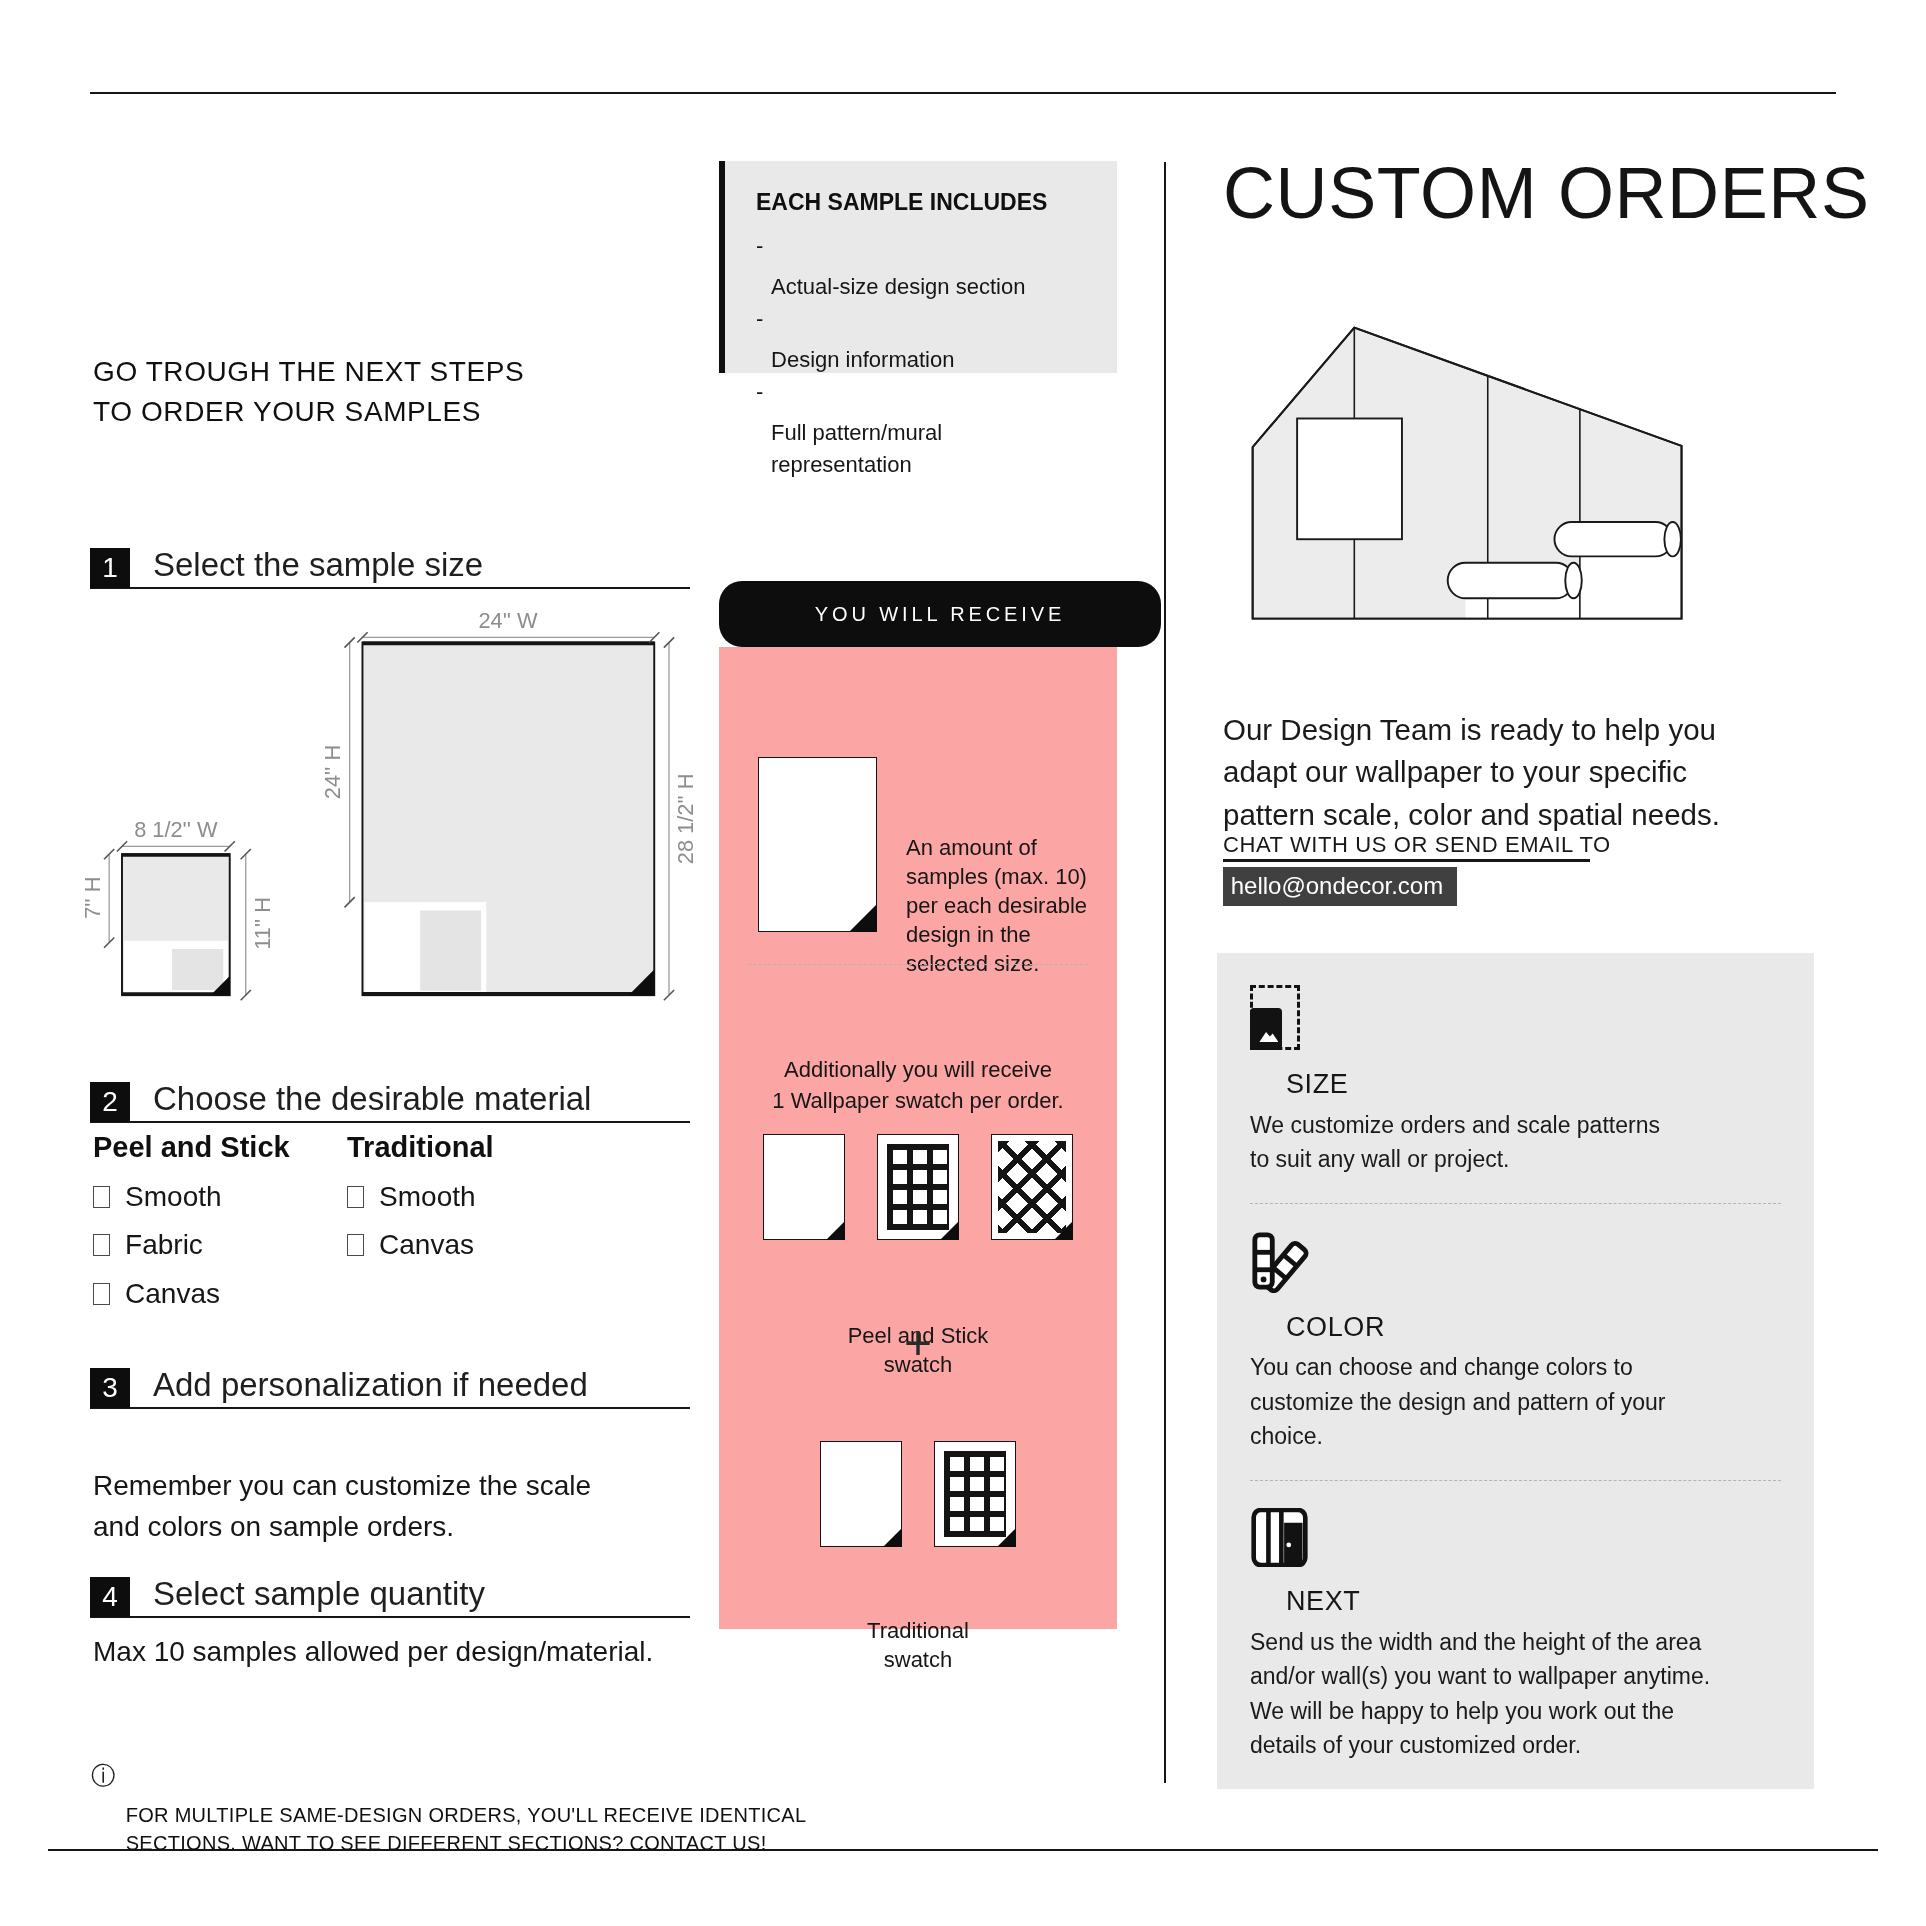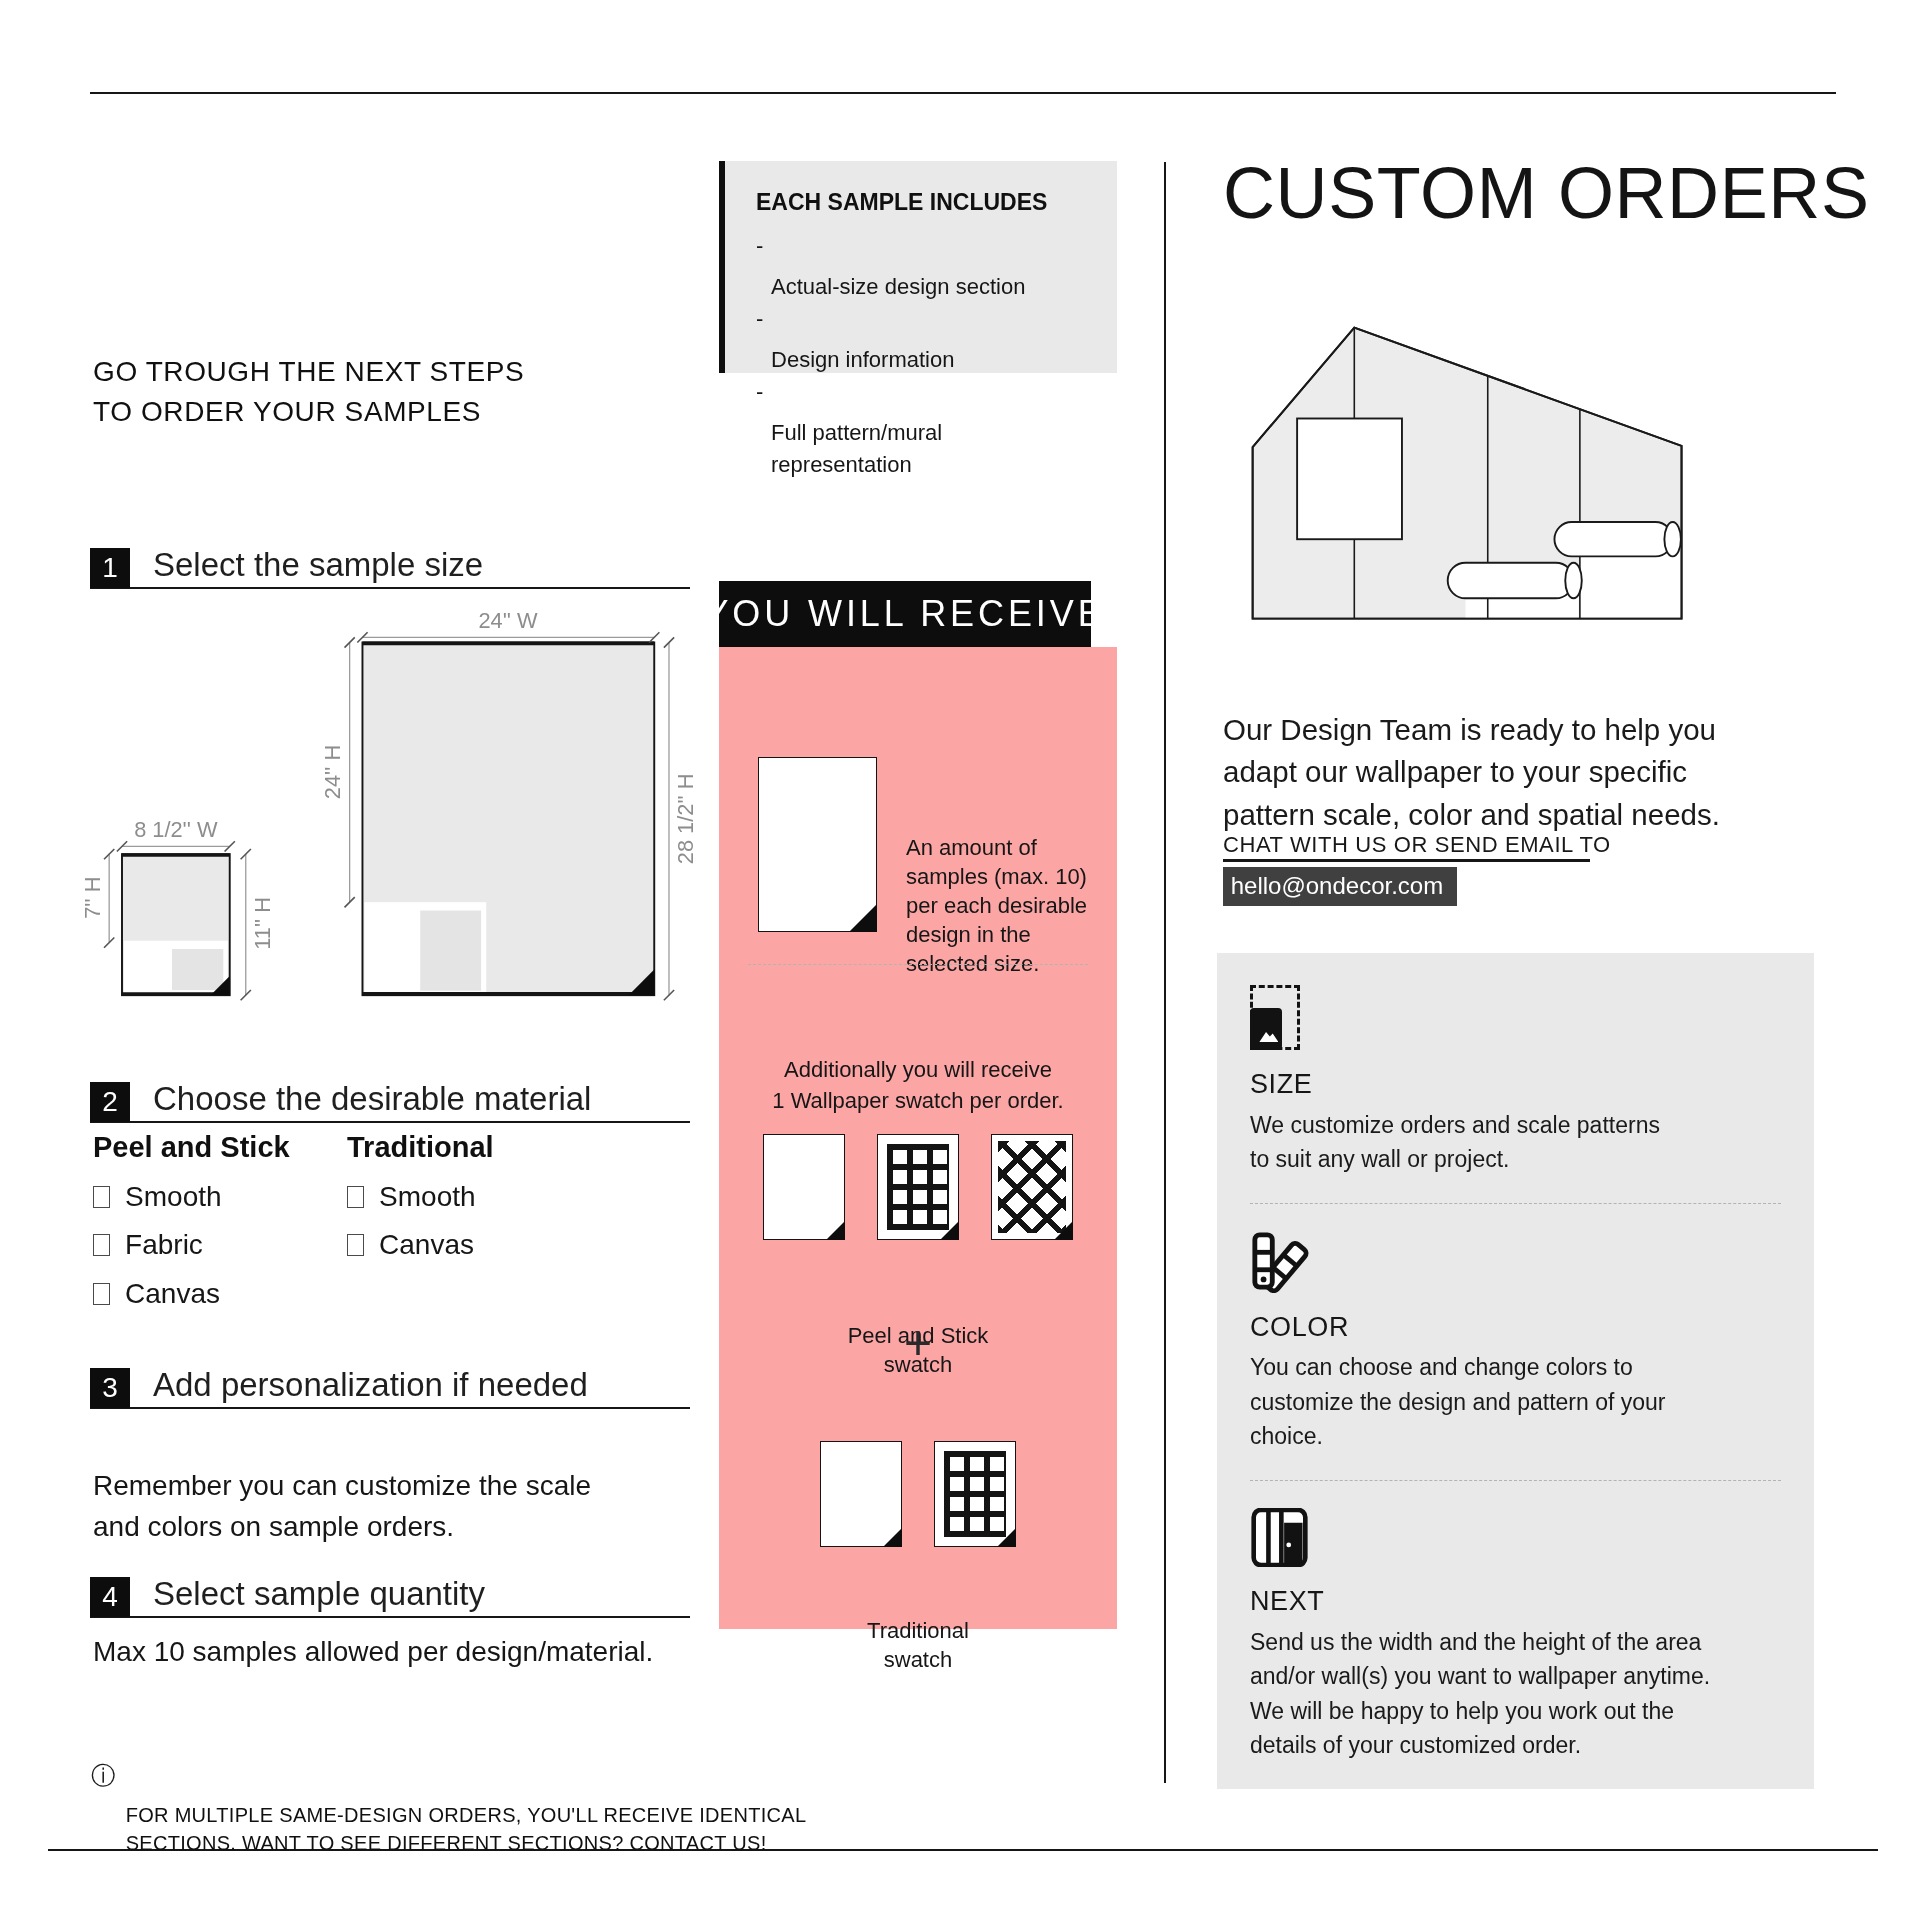--- a/index.html
+++ b/index.html
@@ -34,23 +34,23 @@
   .footnote .glyph { font-size:24.4px; margin-right:10.3px; line-height:1.3; }
   .footnote .txt { font-size:20px; line-height:1.42; letter-spacing:0.3px; color:#101010; }
 
   
   .includes { left:719px; top:161px; width:398px; height:212px; background:#e9e9e9;
               border-left:6.4px solid #0f0f0f; padding:28px 16.7px 0 31px; }
   .includes-title { font-size:23px; font-weight:700; color:#101010; margin-bottom:14px; }
   .inc-item { display:flex; font-size:22px; line-height:1.45; color:#161616; }
   .inc-item .dash { margin-right:7.7px; }
 
-  .banner { left:719px; top:581px; width:372px; height:66px; background:#0d0d0d;
+  .banner { left:719px; top:581px; width:442px; height:66px; background:#0d0d0d;
             color:#ffffff; display:flex; align-items:center; justify-content:center;
-            font-size:36px; letter-spacing:3.9px; white-space:nowrap; }
+            font-size:20px; letter-spacing:3.9px; white-space:nowrap;border-radius:23px; }
 
   .mid-panel { left:719px; top:647px; width:398px; height:982px; background:#fca5a5; }
 
   .sheet { background:#fff; border:1.9px solid #141414; position:absolute; }
   .sheet::after { content:""; position:absolute; right:-0.6px; bottom:-0.6px; width:0; height:0;
                   border-style:solid; border-width:0 0 28px 28px;
                   border-color:transparent transparent #0d0d0d transparent; }
   .swatch { width:82px; height:106px; background:#fff; border:1.9px solid #141414; position:relative; }
   .swatch::after { content:""; position:absolute; right:-0.6px; bottom:-0.6px; width:0; height:0;
                    border-style:solid; border-width:0 0 19px 19px;
@@ -69,21 +69,21 @@
   .plus-sign { font-size:48px; font-weight:400; color:#2a2a2a; }
   .dashed-sep { border-top:1.3px dashed #b3b3b3; }
 
   
   .intro { font-size:29.5px; line-height:1.44; color:#1a1a1a; }
   .chat-label { font-size:22px; letter-spacing:0.6px; color:#181818; white-space:nowrap; }
   .email-badge { background:#404040; color:#ffffff; font-size:24px; padding:5.1px 14px 6.4px 7.7px;
                  display:inline-block; }
   .custom-box { left:1217px; top:953px; width:597px; min-height:828px; background:#e9e9e9;
                 padding:32px 33px 26px 33px; }
-  .feat-name { font-size:27px; letter-spacing:0.6px; color:#161616; margin-top:19px; }
+  .feat-name { font-size:27px; letter-spacing:0.6px; color:#161616; margin-top:19px;margin-left:36px; }
   .feat-text { font-size:23px; line-height:1.5; color:#1a1a1a; margin-top:7.7px; }
   .feat-sep { border-top:1.3px dashed #b3b3b3; margin:26px 0 27px 0; }
 
   
   .size-icon { position:relative; width:50px; height:65px; border:3.2px dashed #121212; }
   .size-icon .chip-img { position:absolute; left:-3.2px; bottom:-3.2px; width:32px; height:42px;
                          background:#121212; border-radius:3.9px; }
   .size-icon .mountain { position:absolute; left:6.4px; bottom:5.1px; width:19px; height:14px;
                          background:#ffffff; clip-path:polygon(0 100%,35% 30%,55% 62%,70% 40%,100% 100%); }
 

